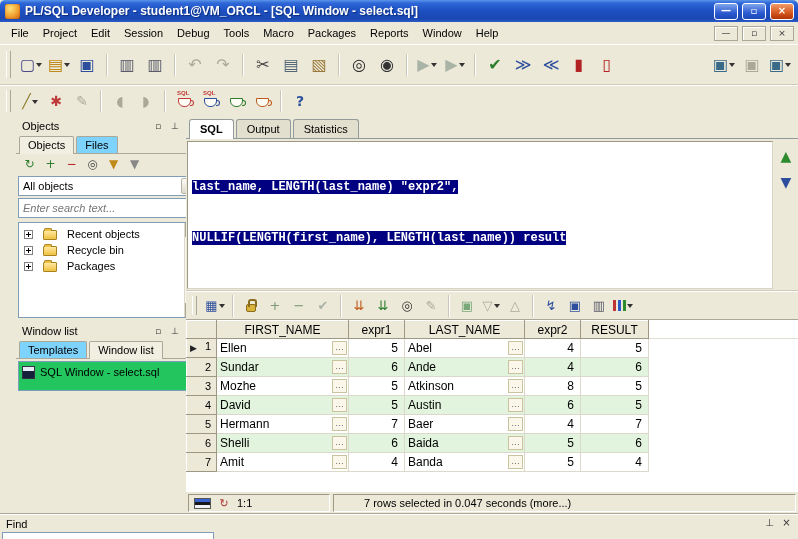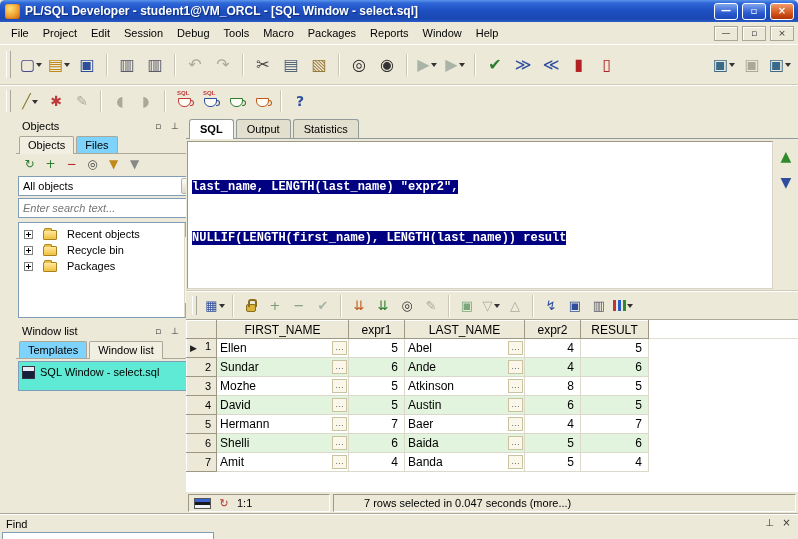--- a/index.html
+++ b/index.html
@@ -90,21 +90,21 @@
   .folder{width:14px;height:10px;background:linear-gradient(#FFE9A0,#F0C040);border:1px solid #A88420;
     border-radius:1px;position:relative;flex:none;margin-top:2px}
   .folder::before{content:"";position:absolute;top:-3px;left:0;width:6px;height:2px;background:#F0C040;
     border:1px solid #A88420;border-bottom:none;border-radius:2px 2px 0 0}
   .tree-scroll{position:absolute;right:0;top:0;bottom:0;width:15px;background:#F4F3EC;border-left:1px solid #DDD9C8;
     display:flex;flex-direction:column}
   .scroll-btn{height:14px;border:1px solid #ACA899;background:#ECE9D8;box-shadow:inset 1px 1px 0 #fff;
     display:flex;align-items:center;justify-content:center;font-size:7px;color:#444}
   .scroll-btn.dn{margin-top:auto}
   .scroll-thumb{margin:1px;height:26px;border:1px solid #ACA899;background:#ECE9D8;box-shadow:inset 1px 1px 0 #fff}
-  .winlist{margin:2px 2px 0;height:30px;background:#5eead4;border:1px solid #7F9DB9;padding:2px 3px}
+  .winlist{margin:2px 2px 0;height:30px;background:#22c55e;border:1px solid #7F9DB9;padding:2px 3px}
   .winlist-item{display:flex;align-items:center;gap:5px;height:16px}
   .sqlwin-icon{width:13px;height:13px;border:1px solid #334;flex:none;
     background:linear-gradient(180deg,#E8ECF5 0 4px,#15203A 4px 100%)}
 
   
   .main{position:absolute;left:186px;top:117px;right:0;bottom:25px;background:#ECE9D8}
   .main-tabs{height:22px;display:flex;align-items:flex-end;padding-left:3px;border-bottom:1px solid #919B9C}
   .mtab{padding:3px 10px;border:1px solid #919B9C;border-bottom:none;border-radius:3px 3px 0 0;
     background:#E2DFCE;margin-right:2px}
   .mtab.active{background:#fff;font-weight:bold;margin-bottom:-1px;padding-bottom:4px}

